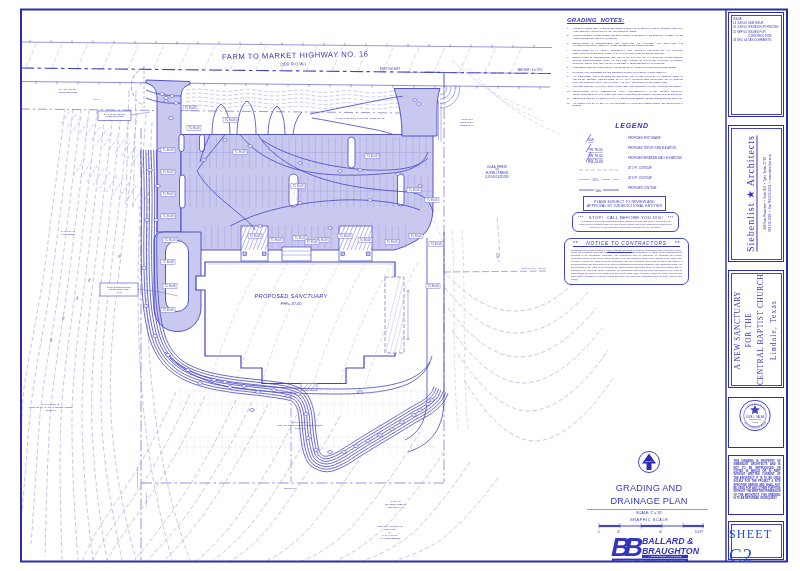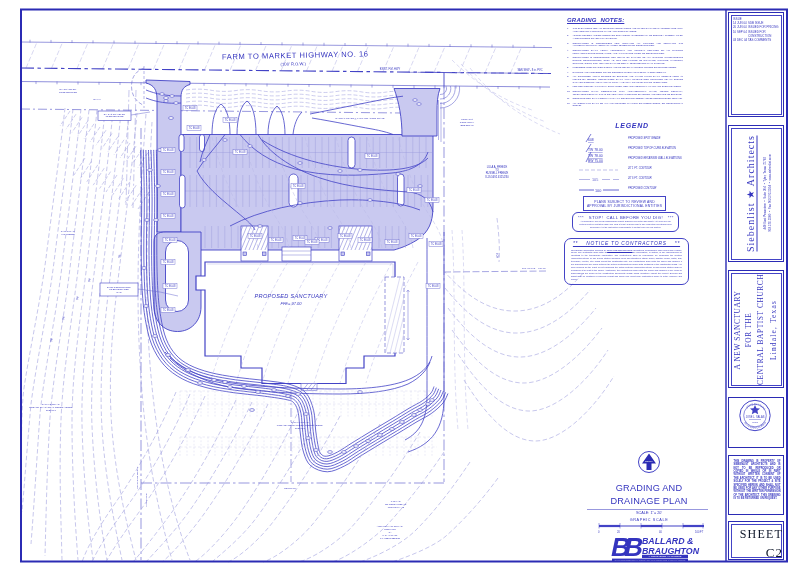--- a/index.html
+++ b/index.html
@@ -35,21 +35,21 @@
 #b_issue .c { position:absolute; left:4px; top:3.5px; width:48px;}
 .irow { display:flex; font-size:2.9px; line-height:1.5; color:#3434bf; }
 .id8 { width:15px; flex:none; }
 #b_arch { top:125px; height:137px; }
 #b_church { top:270px; height:118px; }
 #b_seal { top:397px; height:51px; }
 #b_copy { top:455px; height:60px; }
 #b_copy .c { position:absolute; left:4.5px; top:4px; width:47px; font-size:2.55px; line-height:1.32;
   text-align:justify; color:#3434bf; font-weight:bold;}
 #b_sheet { top:521px; height:39px; }
-#b_sheet .c { position:absolute; width:100%; text-align:right; color:#0f172a;
+#b_sheet .c { position:absolute; width:100%; text-align:left; color:#1d4ed8;
   font-family:"Liberation Serif", serif; }
 .rot { position:absolute; transform:rotate(-90deg); transform-origin:center; color:#3434bf; }
 #archname { font-family:"Liberation Serif", serif; font-size:10px; letter-spacing:1px;
   white-space:nowrap; width:120px; text-align:center; left:-39px; top:62px; }
 #archname .ul { border-bottom:0.8px solid #3434bf; padding-bottom:1px;}
 #archaddr { font-size:3px; white-space:nowrap; width:105px; text-align:center; line-height:1.7;
   left:-13px; top:62px; }
 #church { left:-27px; top:34px; width:110px; height:50px; text-align:center;
   font-family:"Liberation Serif", serif; }
 #church .l1 { font-size:7.4px; letter-spacing:0.6px; line-height:1.55; white-space:nowrap;}
@@ -617,16 +617,16 @@
 </div>
 
 <div class="pbox" id="b_copy">
       <div class="c">THIS DRAWING IS PROPERTY OF SIEBENLIST ARCHITECTS AND IS NOT TO BE REPRODUCED OR COPIED IN WHOLE OR IN PART WITHOUT WRITTEN CONSENT OF THE ARCHITECT.  IT IS TO BE USED SOLELY FOR THE PROJECT &amp; SITE SPECIFIED HEREIN, AND SHALL NOT BE USED FOR ANY OTHER PURPOSE WITHOUT THE WRITTEN PERMISSION OF THE ARCHITECT.  THIS DRAWING IS TO BE RETURNED ON REQUEST.</div>
     </div>
 
 <div class="pbox" id="b_sheet">
       <div class="pinner"></div>
       <div class="c">
 <div style="font-size:12px; letter-spacing:1.2px; margin-top:5px;">SHEET</div>
-<div style="font-size:13px; letter-spacing:1px; margin-top:3px;">C2</div>
+<div style="font-size:19px; letter-spacing:1px; margin-top:3px;">C2</div>
       </div>
     </div>
 
 </div>
 </body></html>

